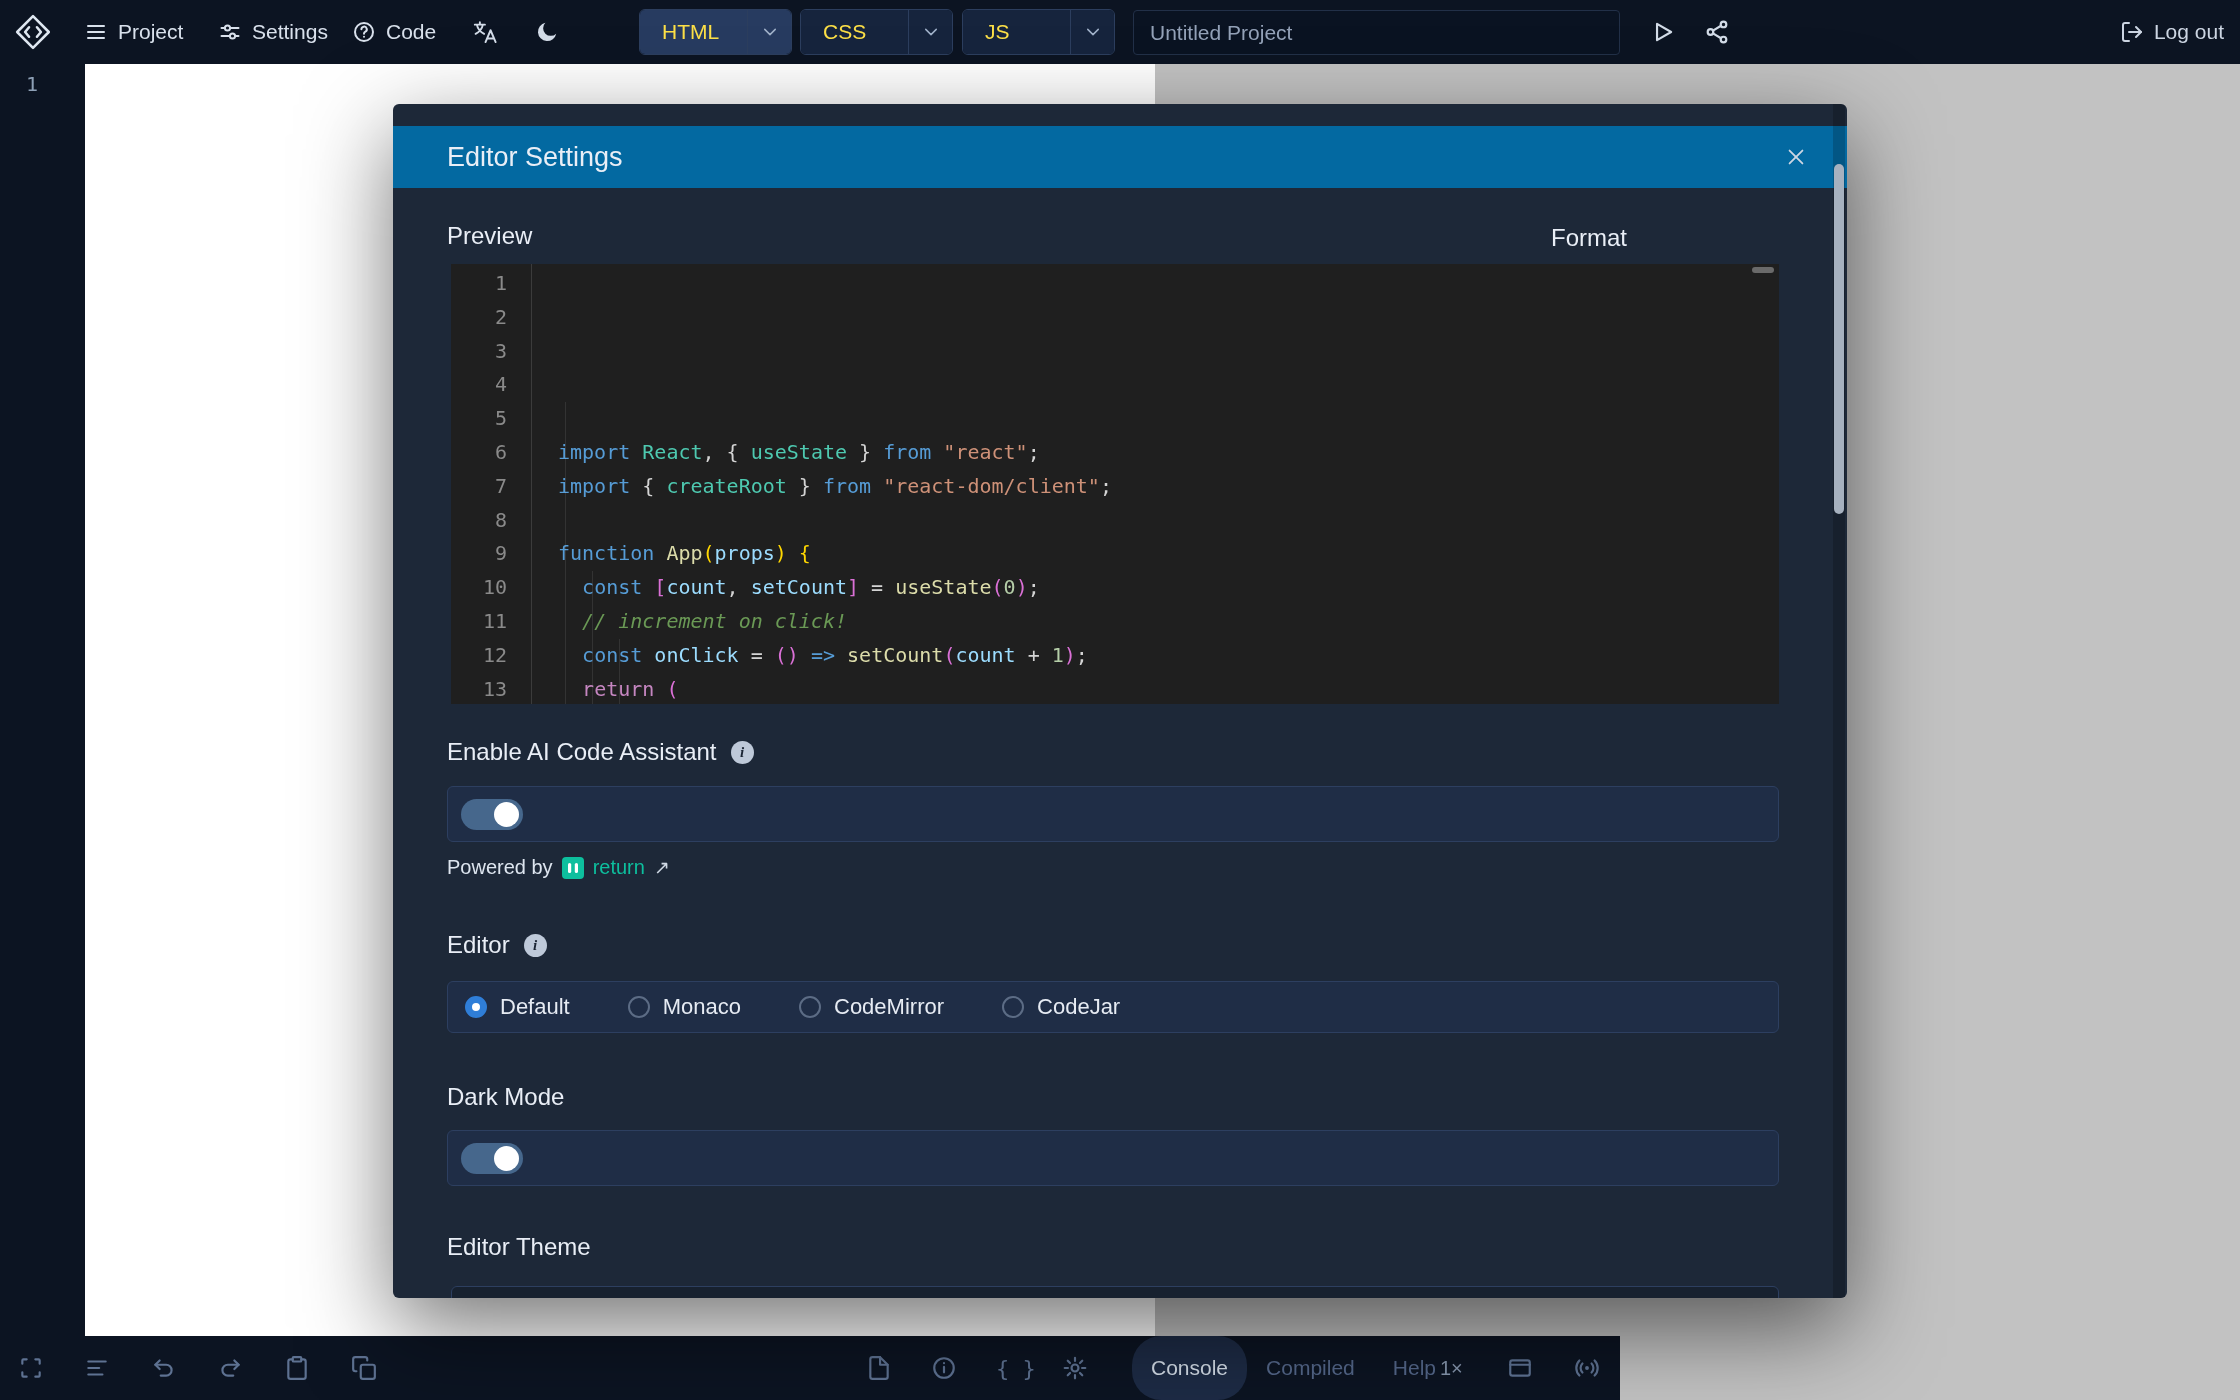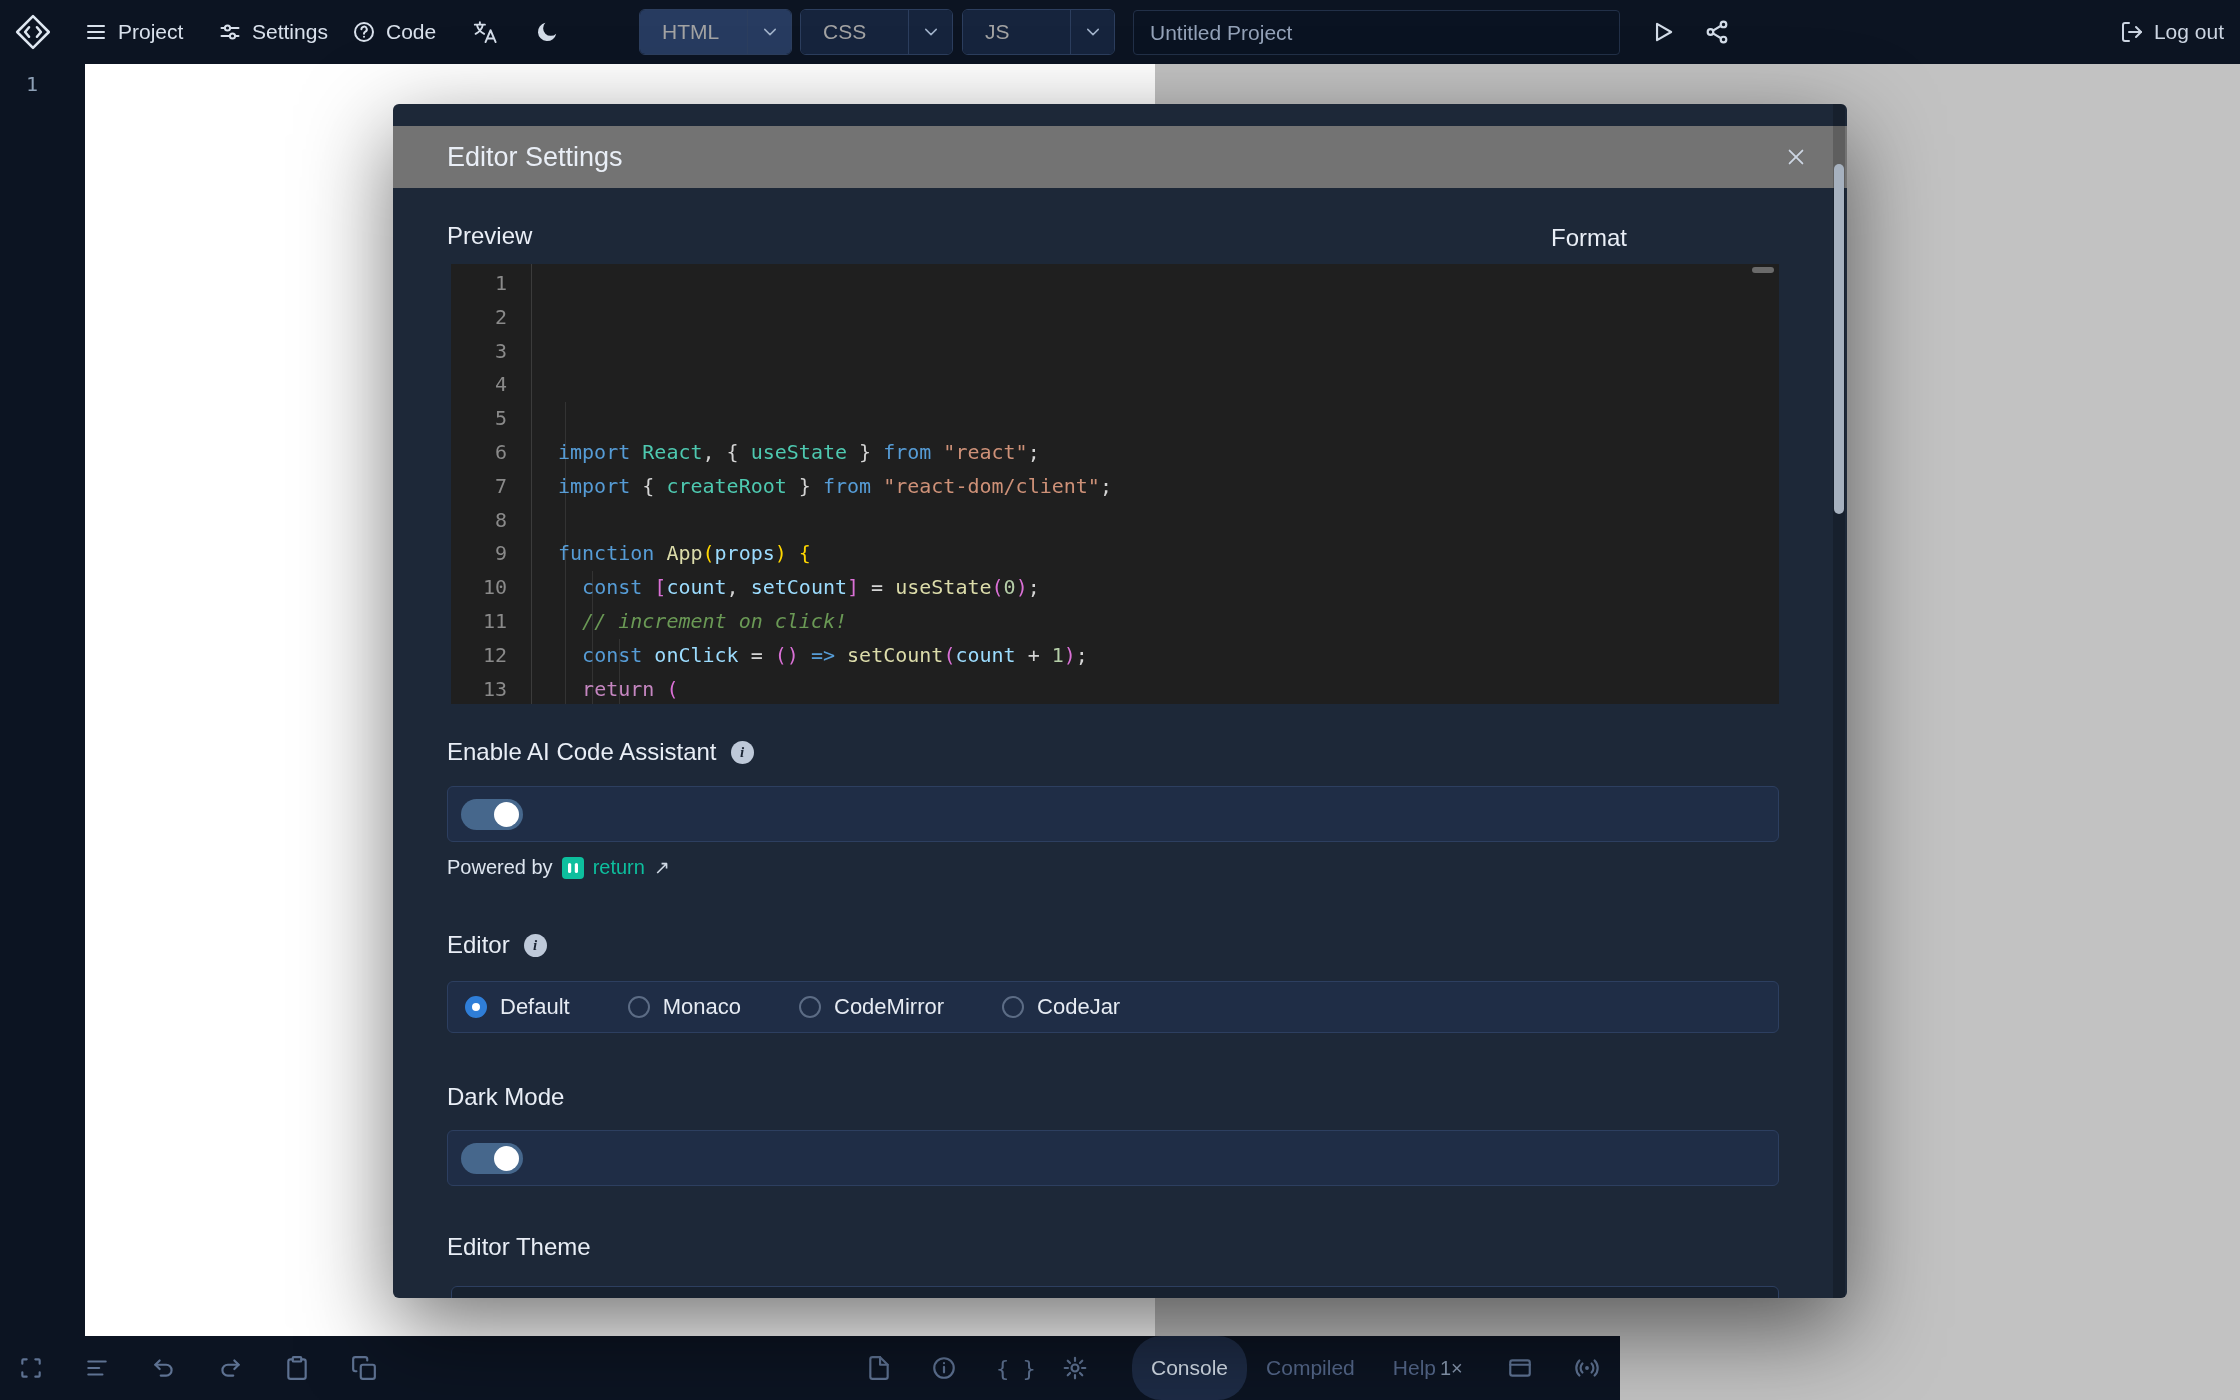--- a/index.html
+++ b/index.html
@@ -16,21 +16,21 @@
   .menu-project { left:84px; }
   .menu-settings { left:218px; }
   .menu-help { left:352px; }
   .iconbtn { color:#d3dce8; cursor:pointer; }
   .translate-btn { left:472px; }
   .moon-btn { left:534px; }
   .langgroup { top:9px; height:46px; border:1px solid #2c3e5e; border-radius:6px; overflow:hidden; display:flex; align-items:stretch; cursor:pointer; }
   .lang-html { left:639px; }
   .lang-css { left:800px; }
   .lang-js { left:962px; }
-  .langgroup .lbl { width:107px; display:flex; align-items:center; padding-left:22px; font-size:21px; color:#a3a3a3; background:#16243d; }
+  .langgroup .lbl { width:107px; display:flex; align-items:center; padding-left:22px; font-size:21px; color:#fde047; background:#16243d; }
   .langgroup .chev { width:44px; display:flex; align-items:center; justify-content:center; border-left:1px solid #2c3e5e; background:#16243d; color:#9fb0c8; }
   .langgroup.active .lbl, .langgroup.active .chev { background:#273b60; }
   .project-input { left:1133px; top:10px; height:45px; width:487px; background:#0a1322; border:1px solid #223048; border-radius:4px; color:#94a2b8; font-size:21px; padding:0 16px; font-family:inherit; outline:none; }
   .play-btn { left:1650px; }
   .share-btn { left:1704px; }
   .logout { right:16px; gap:10px; font-size:21px; color:#ccd5e2; cursor:pointer; }
 
   
   .gutter-pane { position:absolute; left:0; top:64px; width:85px; height:1272px; background:#0c1422; }
   .gutter-pane .num { position:absolute; left:26px; top:8px; font:20px "DejaVu Sans Mono",monospace; color:#8ea0b6; }
@@ -46,21 +46,21 @@
   .braces-glyph { font:22px "DejaVu Sans Mono",monospace; }
   .tabs { left:1132px; }
   .tab { height:64px; display:flex; align-items:center; padding:0 19px; font-size:21px; color:#54678a; cursor:pointer; }
   .tab.active { background:#1d2b45; color:#d3dce7;border-radius:29px; }
   .zoom { left:1440px; font-size:20px; color:#8696ad; cursor:pointer; }
   .bi-window { left:1507px; } .bi-radio { left:1574px; }
 
   
   .modal { position:absolute; left:393px; top:104px; width:1454px; height:1194px; background:#1d2838; border-radius:6px;
            box-shadow:0 30px 90px rgba(0,0,0,.55), 0 0 0 1px rgba(255,255,255,.04); z-index:10; overflow:hidden; }
-  .modal-header { position:absolute; left:0; top:22px; width:100%; height:62px; background:#737373; display:flex; align-items:center; padding:0 54px; }
+  .modal-header { position:absolute; left:0; top:22px; width:100%; height:62px; background:#0369a1; display:flex; align-items:center; padding:0 54px; }
   .modal-header h1 { font-size:27px; font-weight:400; color:#e9eef6; }
   .close { position:absolute; right:40px; top:50%; transform:translateY(-50%); background:none; border:none; color:#cdd6e3; cursor:pointer; }
   .preview-label { position:absolute; left:54px; top:118px; font-size:24px; color:#e9eef6; }
   .format-btn { position:absolute; left:1158px; top:120px; background:none; border:none; color:#e9eef6; font-size:24px; font-family:inherit; cursor:pointer; }
 
   .code-preview { position:absolute; left:58px; top:160px; width:1328px; height:440px; background:#1f1f1f;
                   display:flex; font-family:"DejaVu Sans Mono",monospace; font-size:20px; line-height:33.8px; }
   .gutter { width:80px; padding:3px 24px 0 0; text-align:right; color:#8a8a8a; }
   .codecol { position:relative; flex:1; padding:3px 0 0 26px; border-left:1px solid #3b3b3b; white-space:pre; overflow:hidden; color:#d4d4d4; }
   .it { font-style:italic; }

